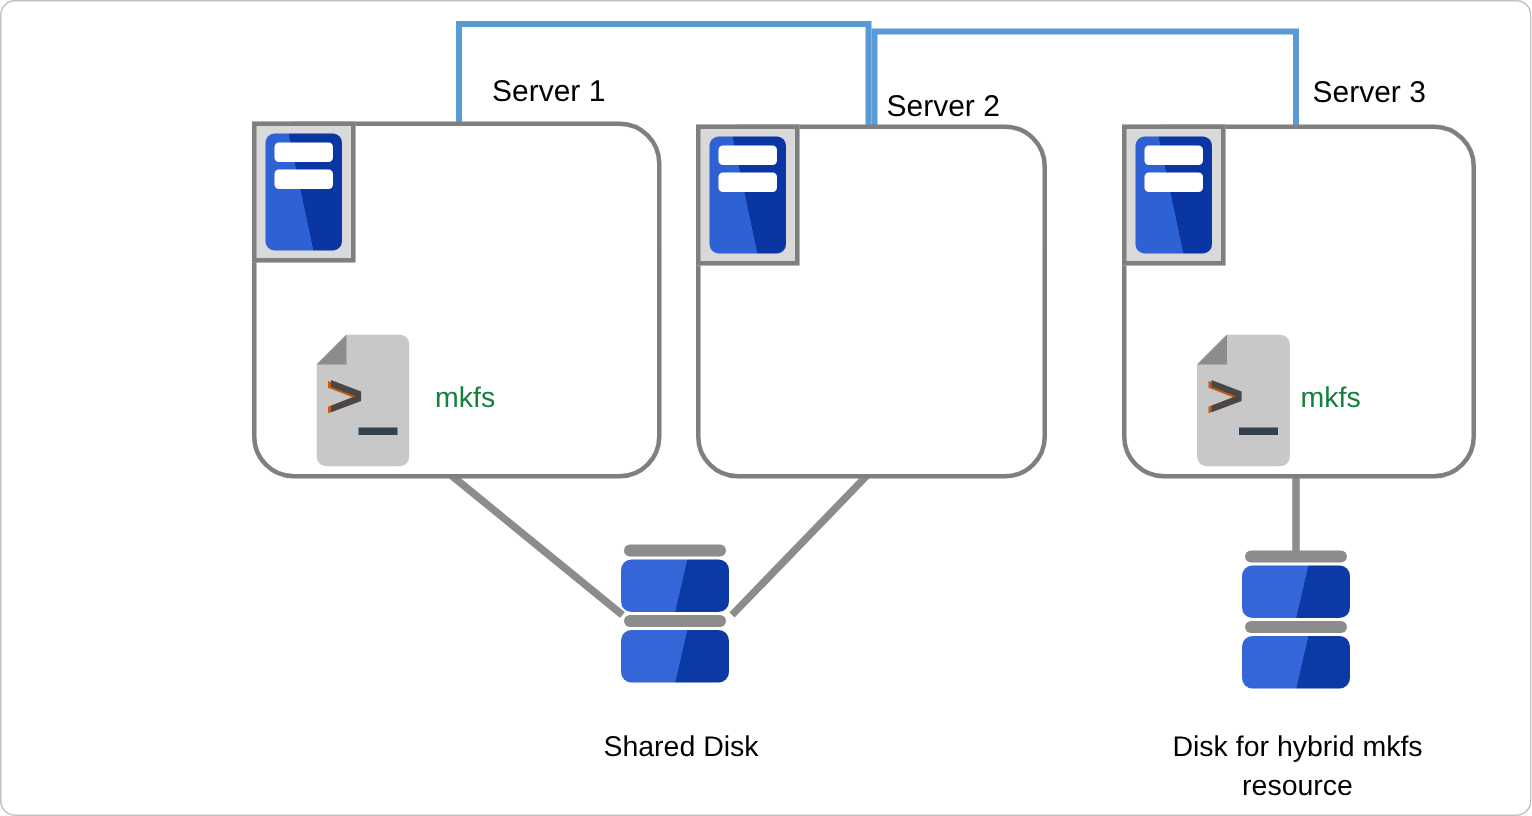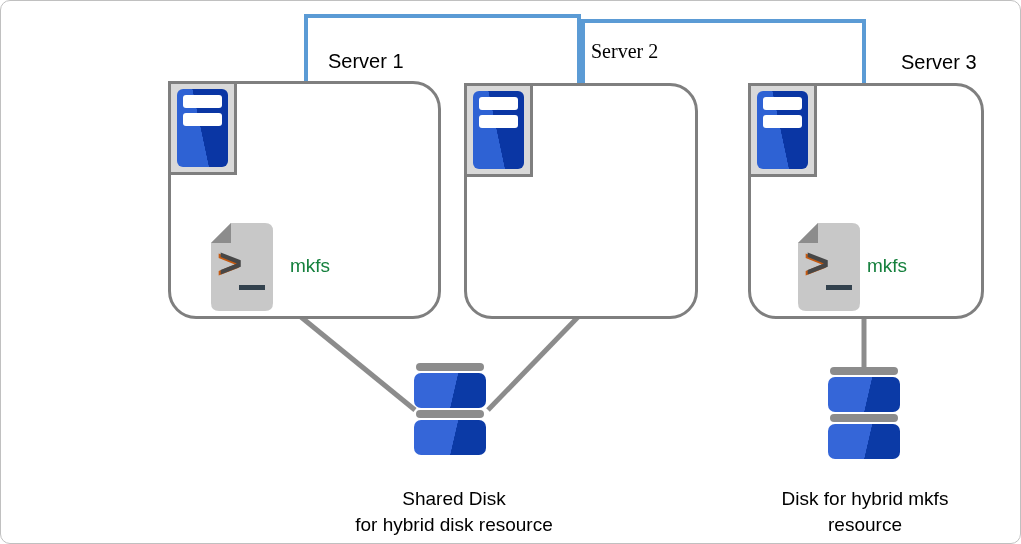--- a/index.html
+++ b/index.html
@@ -12,22 +12,22 @@
     position:absolute;box-sizing:border-box;background:#ffffff;
     border:3px solid #7F7F7F;border-radius:28px;
   }
   .box1{left:167px;top:80px;width:273px;height:238px;}
   .box2{left:463px;top:82px;width:234px;height:236px;}
   .box3{left:747px;top:82px;width:236px;height:236px;}
   .server-label{
     position:absolute;font-size:20px;color:#000;line-height:20px;white-space:nowrap;
   }
   .slabel1{left:327px;top:50px;}
-  .slabel2{left:590px;top:40px;font-family:Liberation Serif, serif;}
-  .slabel3{left:900px;top:51px;}
+  .slabel2{left:590px;top:60px;}
+  .slabel3{left:874px;top:51px;}
   .icon-frame{
     position:absolute;width:69px;height:94px;box-sizing:border-box;
     background:#D9D9D9;border:3px solid #7F7F7F;
   }
   .frame1{left:167px;top:80px;}
   .frame2{left:463px;top:82px;}
   .frame3{left:747px;top:82px;}
   .tower{
     position:absolute;left:6px;top:5px;width:51px;height:78px;border-radius:6px;
     background:linear-gradient(78deg,#2E62D4 47%,#0A36A4 47.5%);
@@ -127,20 +127,19 @@
 
   <div class="disk disk3">
     <div class="disk-bar"></div>
     <div class="disk-platter"></div>
     <div class="disk-bar"></div>
     <div class="disk-platter"></div>
   </div>
 
   <div class="caption cap1">
     <div>Shared Disk</div>
-    <div>for hybrid disk resource</div>
   </div>
   <div class="caption cap3">
     <div>Disk for hybrid mkfs</div>
     <div>resource</div>
   </div>
 
 </div>
 
 </body></html>

